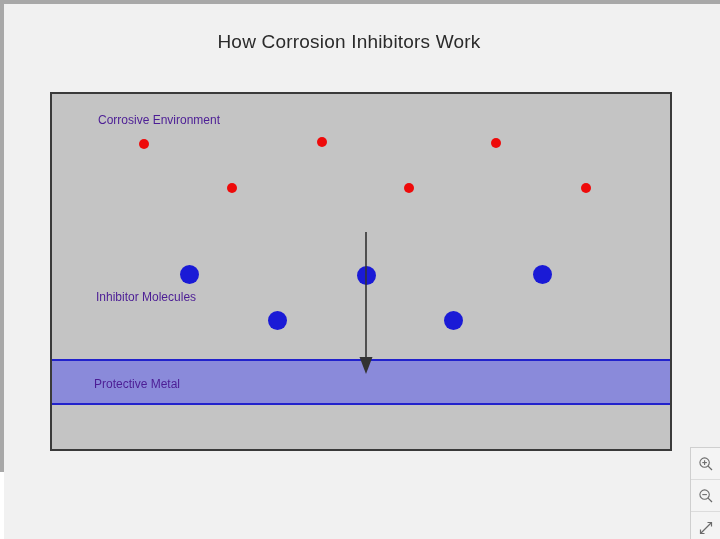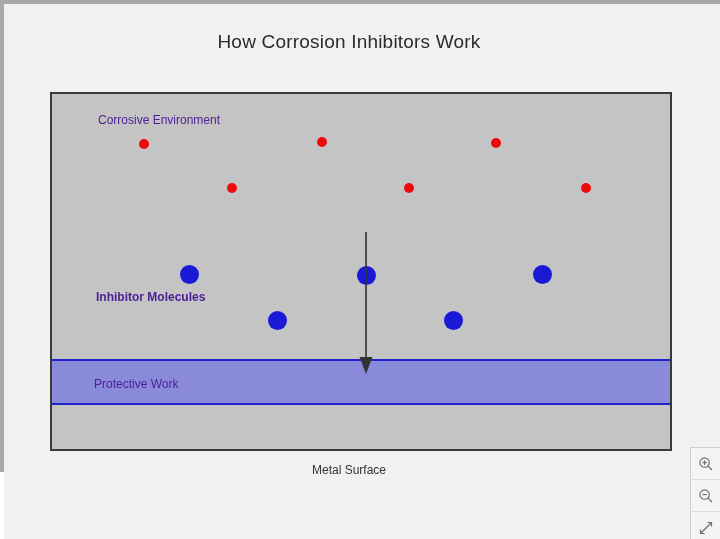--- a/index.html
+++ b/index.html
@@ -61,21 +61,21 @@
     overflow: hidden;
   }
 
   .layer-label {
     position: absolute;
     font-size: 12px;
     color: #4c1d95;
     white-space: nowrap;
   }
   #label-corrosive { left: 46px; top: 19px; }
-  #label-inhibitor { left: 44px; top: 196px; font-weight: bold; }
+  #label-inhibitor { left: 44px; top: 196px; }
   #label-protective { left: 44px; top: 16px; }
 
   
   #protective-layer {
     position: absolute;
     left: -2px;
     top: 265px;
     width: 626px;
     height: 46px;
     box-sizing: border-box;
@@ -150,21 +150,21 @@
 
 <div id="viewer">
 
   <div id="canvas-area">
 
     <div id="title">How Corrosion Inhibitors Work</div>
 
     <div id="diagram">
 
       <div id="protective-layer" style="top: 265px; height: 46px; background: rgb(138, 138, 218);">
-        <div class="layer-label" id="label-protective">Protective Work</div>
+        <div class="layer-label" id="label-protective">Protective Metal</div>
       </div>
 
       <div class="layer-label" id="label-corrosive">Corrosive Environment</div>
 
       <div class="layer-label" id="label-inhibitor">Inhibitor Molecules</div>
 
       <div id="particles">
           <div class="red-dot" style="left: 92px; top: 50px; background: rgb(238, 10, 10); width: 10px; height: 10px; margin-left: -5px; margin-top: -5px;"></div>
           <div class="red-dot" style="left: 270px; top: 48px; background: rgb(238, 10, 10); width: 10px; height: 10px; margin-left: -5px; margin-top: -5px;"></div>
           <div class="red-dot" style="left: 444px; top: 49px; background: rgb(238, 10, 10); width: 10px; height: 10px; margin-left: -5px; margin-top: -5px;"></div>
@@ -178,21 +178,20 @@
           <div class="blue-dot" style="left: 401px; top: 226px; background: rgb(26, 26, 214); width: 19px; height: 19px; margin-left: -9.5px; margin-top: -9.5px;"></div>
         </div>
 
       <svg id="arrow" viewBox="0 0 622 359" width="622" height="359">
         <line id="arrow-line" x1="314" y1="138" x2="314" y2="266" stroke="#333333" stroke-width="1.6"></line>
         <polygon id="arrow-head" points="314,280 307.5,263 320.5,263" fill="#333333"></polygon>
       </svg>
 
     </div>
 
-    <div id="caption">Metal Surface</div>
 
   </div>
 
   <div id="zoom-controls">
 
     <div class="zoom-btn">
       <span>
         <svg width="16" height="16" viewBox="0 0 16 16">
           <circle cx="6.6" cy="6.6" r="4.7" fill="none" stroke="#6b6b6b" stroke-width="1.1"></circle>
           <line x1="6.6" y1="4.3" x2="6.6" y2="8.9" stroke="#6b6b6b" stroke-width="1.1"></line>

